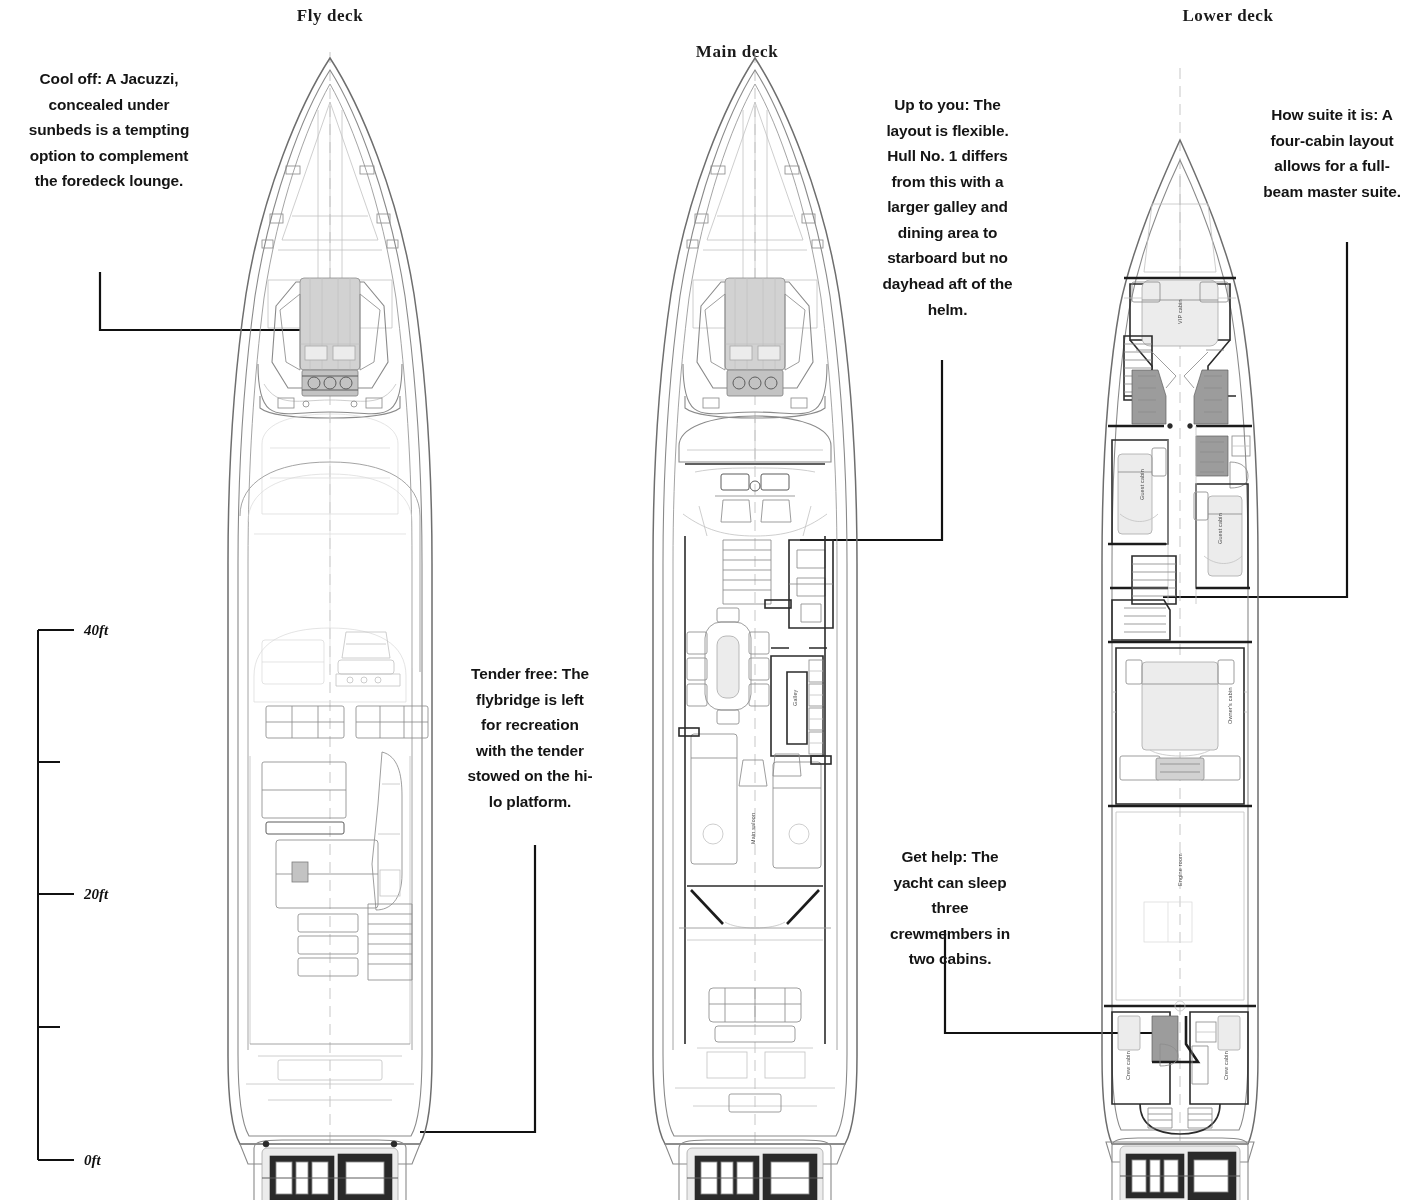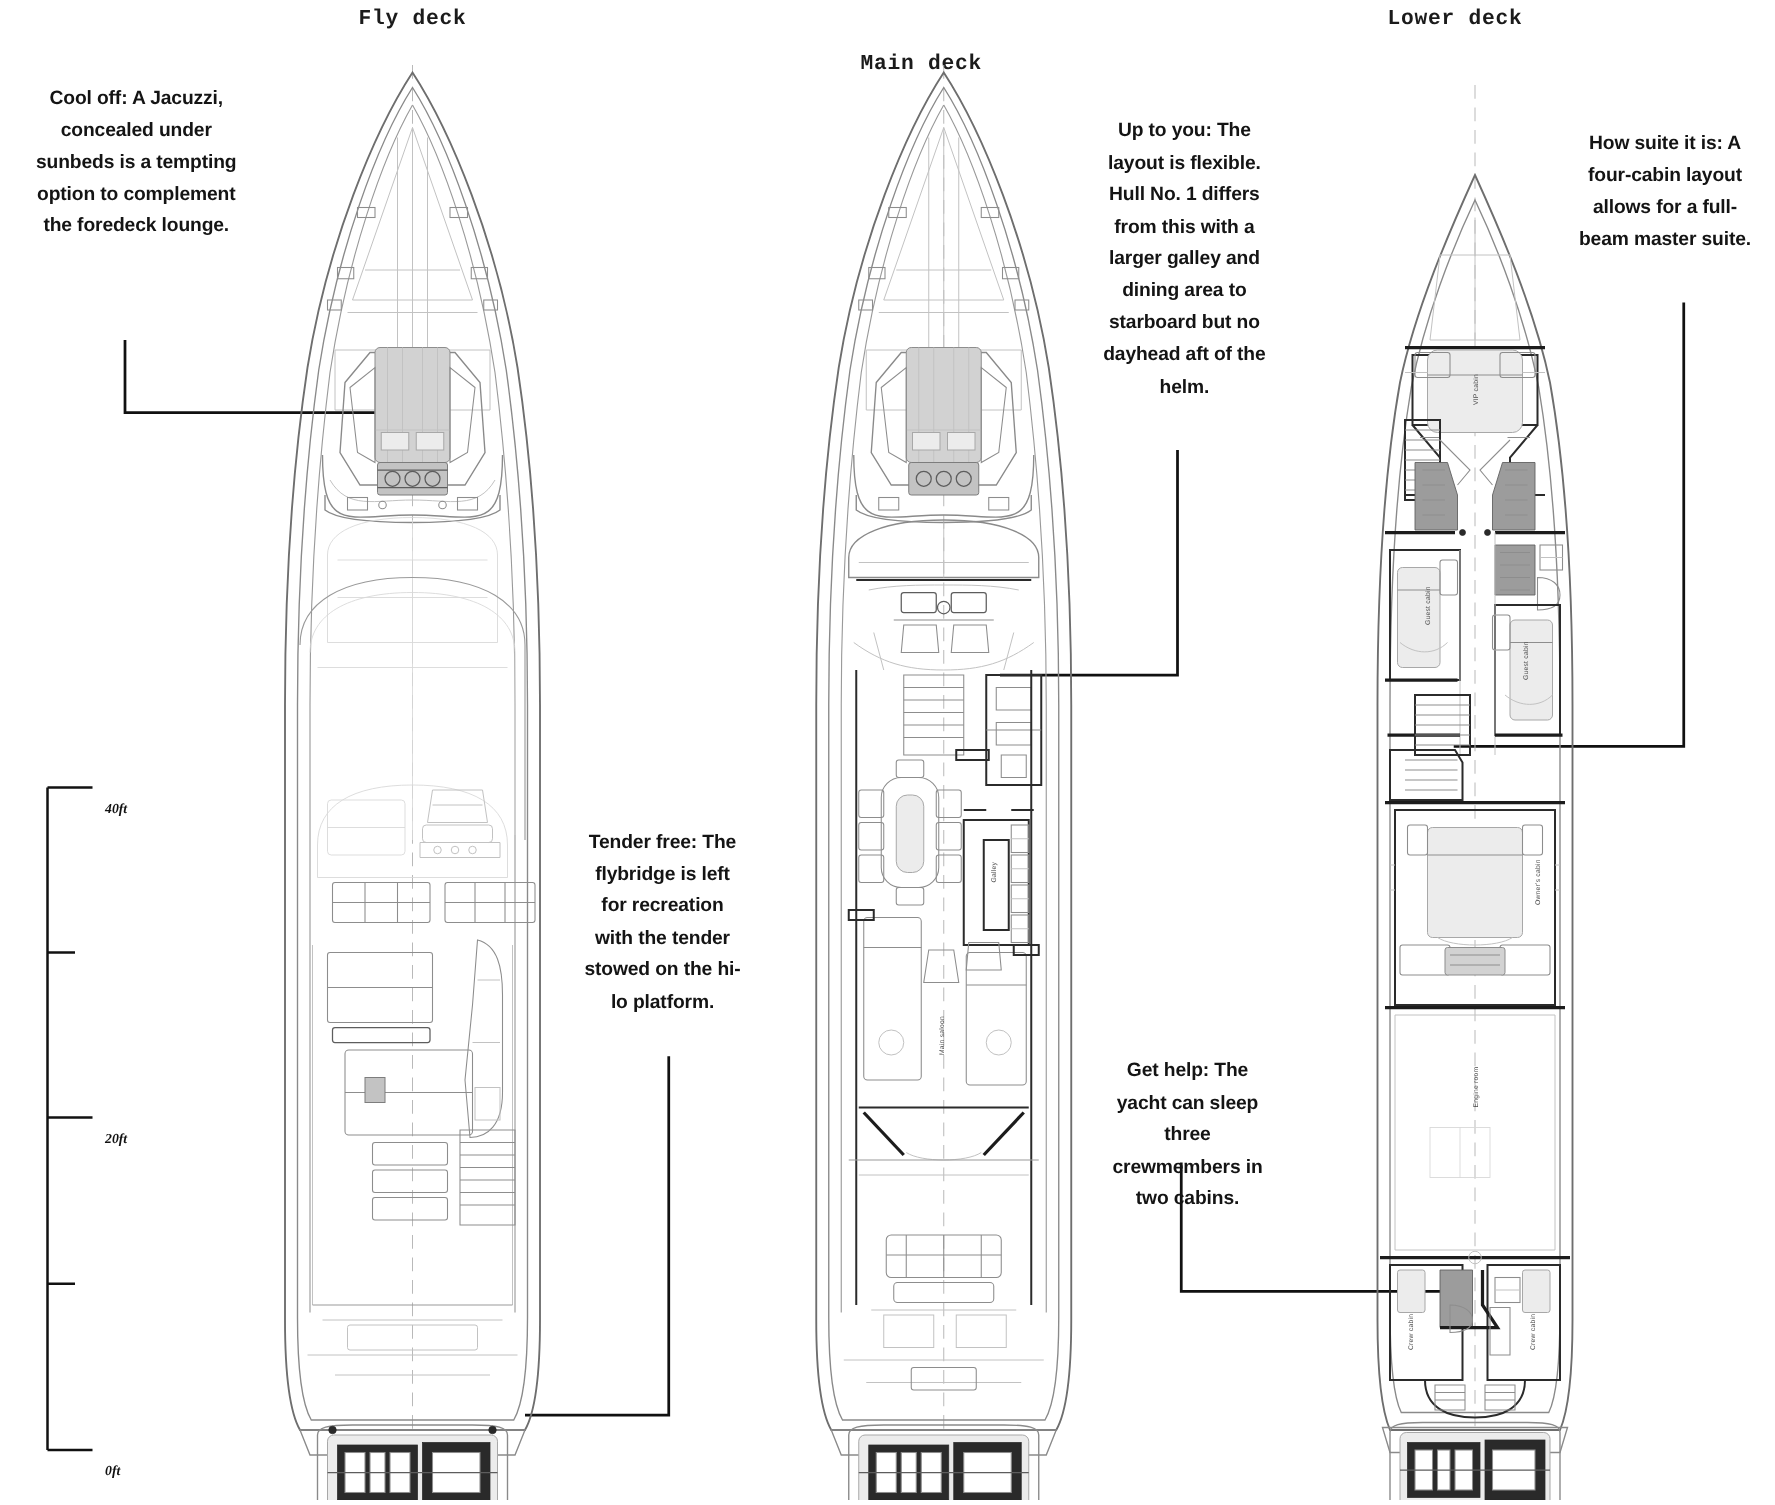--- a/index.html
+++ b/index.html
@@ -8,21 +8,21 @@
   body {
     width:1420px; height:1204px; position:relative; overflow:hidden;
     font-family:"Liberation Sans", sans-serif;
     color:#111;
   }
   #stage { position:absolute; inset:0; }
 
   
   .deck-title {
     position:absolute; top:6px;
-    font-family:Liberation Mono, monospace;
+    font-family:Liberation Serif, serif;
     font-weight:700; font-size:17px; letter-spacing:.6px;
     color:#1b1b1b; text-align:left; white-space:nowrap;
     transform:translateX(-50%);
   }
 
   
   .callout {
     position:absolute;
     font-family:"Liberation Sans", sans-serif;
     font-weight:700; font-size:15.4px; line-height:1.66;
@@ -31,22 +31,22 @@
   }
 
   
   #leaders { position:absolute; inset:0; pointer-events:none; }
 
   
   #scalebar { position:absolute; left:28px; top:622px; width:84px; height:546px; }
   .scale-label {
     position:absolute; left:56px;
     font-family:"Liberation Serif", serif;
-    font-style:italic; font-weight:700; font-size:11px;
-    color:#111; white-space:nowrap; transform:translateY(-50%);margin-top:17px;
+    font-style:italic; font-weight:700; font-size:15px;
+    color:#111; white-space:nowrap; transform:translateY(-50%);
   }
 
   
   .plan { position:absolute; top:44px; height:1156px; }
   #plan-fly   { left:150px;  width:360px; }
   #plan-main  { left:575px;  width:360px; }
   #plan-lower { left:1000px; width:360px; }
   .plan svg { display:block; width:100%; height:100%; }
 
   
@@ -69,21 +69,21 @@
   .roomlabel    { font-family:"Liberation Sans", sans-serif; font-size:5.4px;
                   fill:#4a4a4a; letter-spacing:.2px; }
 </style>
 </head>
 <body>
 
 <div id="stage">
 
   <div class="deck-title" style="left:330px;">Fly deck</div>
   <div class="deck-title" style="left:737px;margin-top:36px;">Main deck</div>
-  <div class="deck-title" style="left:1164px;">Lower deck</div>
+  <div class="deck-title" style="left:1228px;">Lower deck</div>
 
   <div id="scalebar">
     <svg viewBox="0 0 84 546" width="84" height="546">
       <line x1="10" y1="8" x2="10" y2="538" stroke="#111" stroke-width="2"></line>
       <line x1="10" y1="8" x2="46" y2="8" stroke="#111" stroke-width="2"></line>
       <line x1="10" y1="140" x2="32" y2="140" stroke="#111" stroke-width="2"></line>
       <line x1="10" y1="272" x2="46" y2="272" stroke="#111" stroke-width="2"></line>
       <line x1="10" y1="405" x2="32" y2="405" stroke="#111" stroke-width="2"></line>
       <line x1="10" y1="538" x2="46" y2="538" stroke="#111" stroke-width="2"></line>
     </svg>

